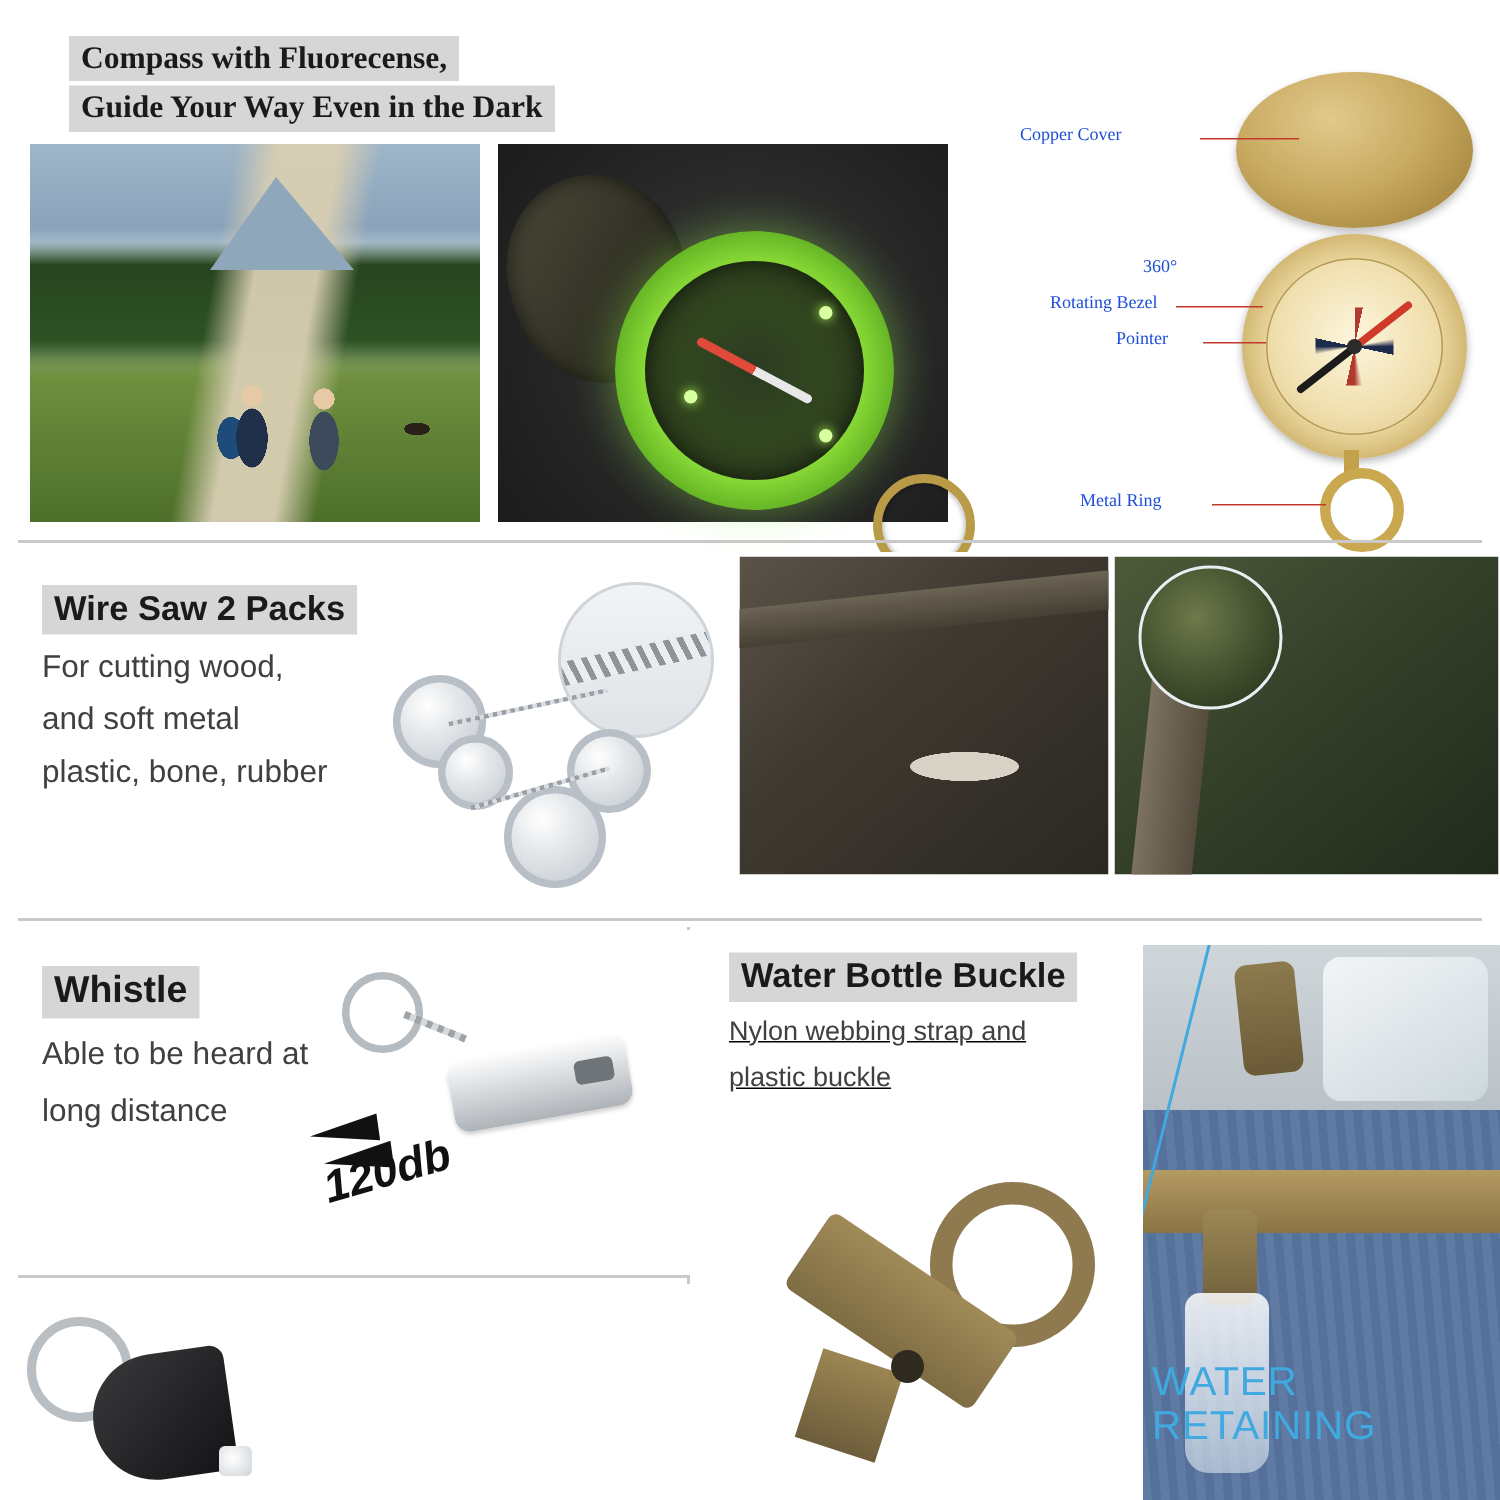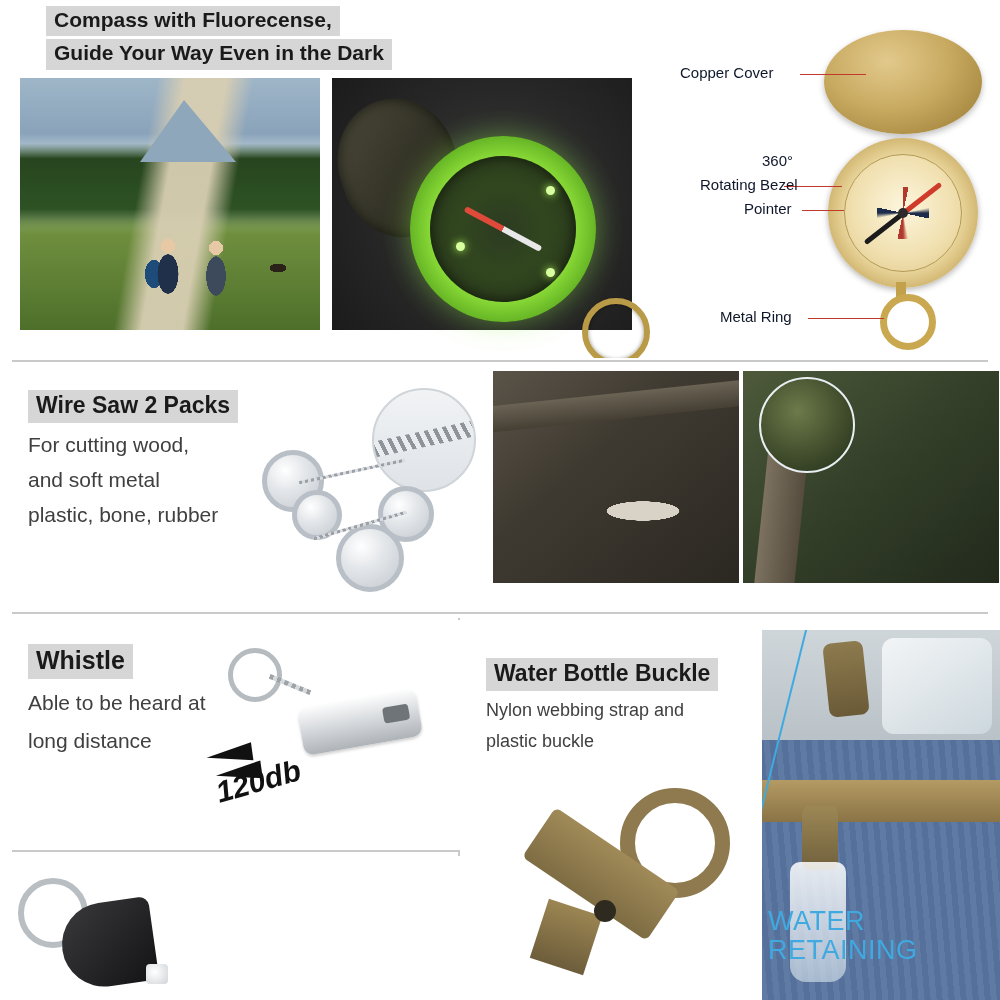--- a/index.html
+++ b/index.html
@@ -37,21 +37,21 @@
   .plain {
     color: #404040;
     line-height: 1.3;
   }
   .divider {
     position: absolute;
     background: #c9c9c9;
   }
 
   
-  #sec-compass { left:0; top:0; width:1000px; height:358px; }
+  #sec-compass { left:0; top:18px; width:1000px; height:358px;font-family:Liberation Serif, serif; }
 
   #compass-title {
     position: absolute; left: 46px; top: 6px; width: 400px;
     font-size: 21px; font-weight: 600;
   }
   #compass-title .hl { margin-bottom: 3px; }
 
   #hiking-photo {
     position: absolute; left: 20px; top: 78px; width: 300px; height: 252px;
     background:
@@ -159,21 +159,21 @@
     border-radius:50%; background:#2b2b2b;
   }
   #metal-ring-shape {
     position:absolute; left:232px; top:288px; width:42px; height:42px;
     border-radius:50%; border:7px solid #caa850;
   }
   #ring-stem {
     position:absolute; left:248px; top:276px; width:10px; height:16px; background:#c3a14b;
   }
 
-  .callout { position:absolute; font-size:15px; color:#0f172a; white-space:nowrap; }
+  .callout { position:absolute; font-size:12px; color:#1d4ed8; white-space:nowrap; }
   .leader { position:absolute; height:1px; background:#c0392b; }
 
   
   #sec-wiresaw { left:0; top:368px; width:1000px; height:242px; }
   #wiresaw-text { position:absolute; left:28px; top:22px; width:240px; }
   #wiresaw-text .hl { font-size:23px; font-weight:600; }
   #wiresaw-text .plain { font-size:21px; margin-top:8px; }
 
   #wiresaw-photo { position:absolute; left:252px; top:6px; width:230px; height:228px; background:#fff; }
   .ws-ring {
@@ -276,21 +276,21 @@
     border-radius: 44px 10px 14px 44px;
     transform: rotate(-8deg);
   }
   #led-bulb {
     position:absolute; left:146px; top:108px; width:22px; height:20px;
     border-radius:4px; background: radial-gradient(circle at 40% 40%,#ffffff,#cfd4d8);
   }
 
   
   #sec-buckle { left:462px; top:620px; width:538px; height:380px; }
-  #buckle-text { position:absolute; left:24px; top:38px; width:300px; }
+  #buckle-text { position:absolute; left:24px; top:15px; width:300px;text-decoration:underline; }
   #buckle-text .hl { font-size:23px; font-weight:600; }
   #buckle-text .plain { font-size:18px; margin-top:8px; }
 
   #buckle-shape {
     position:absolute; left:58px; top:168px; width:190px; height:180px;
   }
   #buckle-ring {
     position:absolute; left:100px; top:0px; width:80px; height:80px;
     border-radius:50%; border:15px solid #8e7a4e;
     background: transparent;

